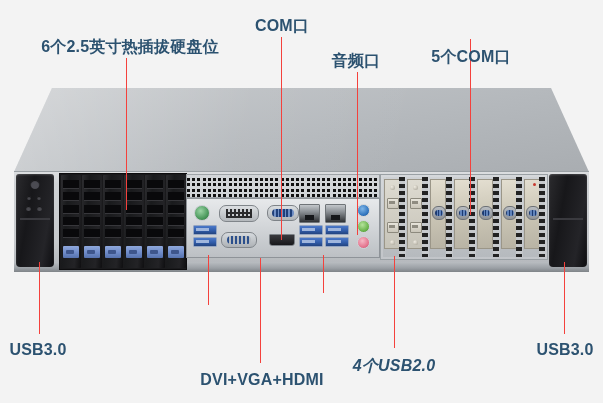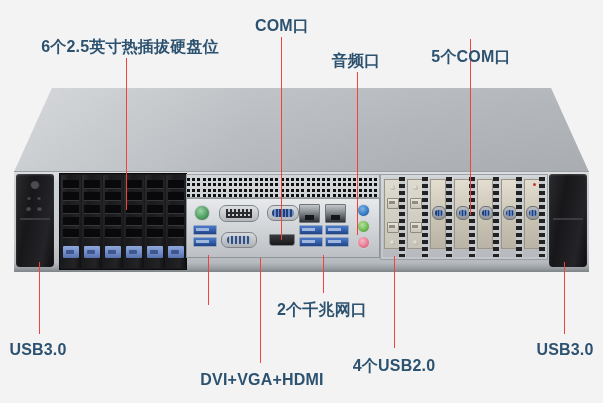--- a/index.html
+++ b/index.html
@@ -536,18 +536,17 @@
 <div class="label" style="left:471px; top:19px;margin-top:29px;">5个COM口</div>
 
 <div class="label" style="left:38px; top:341px;">USB3.0</div>
 
 <div class="label two-line" style="left:212px; top:313px;">
 </div>
 
 <div class="label" style="left:262px; top:371px;">DVI+VGA+HDMI</div>
 
 <div class="label two-line" style="left:322px; top:301px;">
-  <div>2个千兆网口</div>
 </div>
 
-<div class="label" style="left:394px; top:357px;">4个USB2.0</div>
+<div class="label" style="left:394px; top:357px;font-style:italic;">4个USB2.0</div>
 
 <div class="label" style="left:565px; top:341px;">USB3.0</div>
 
 </body></html>

